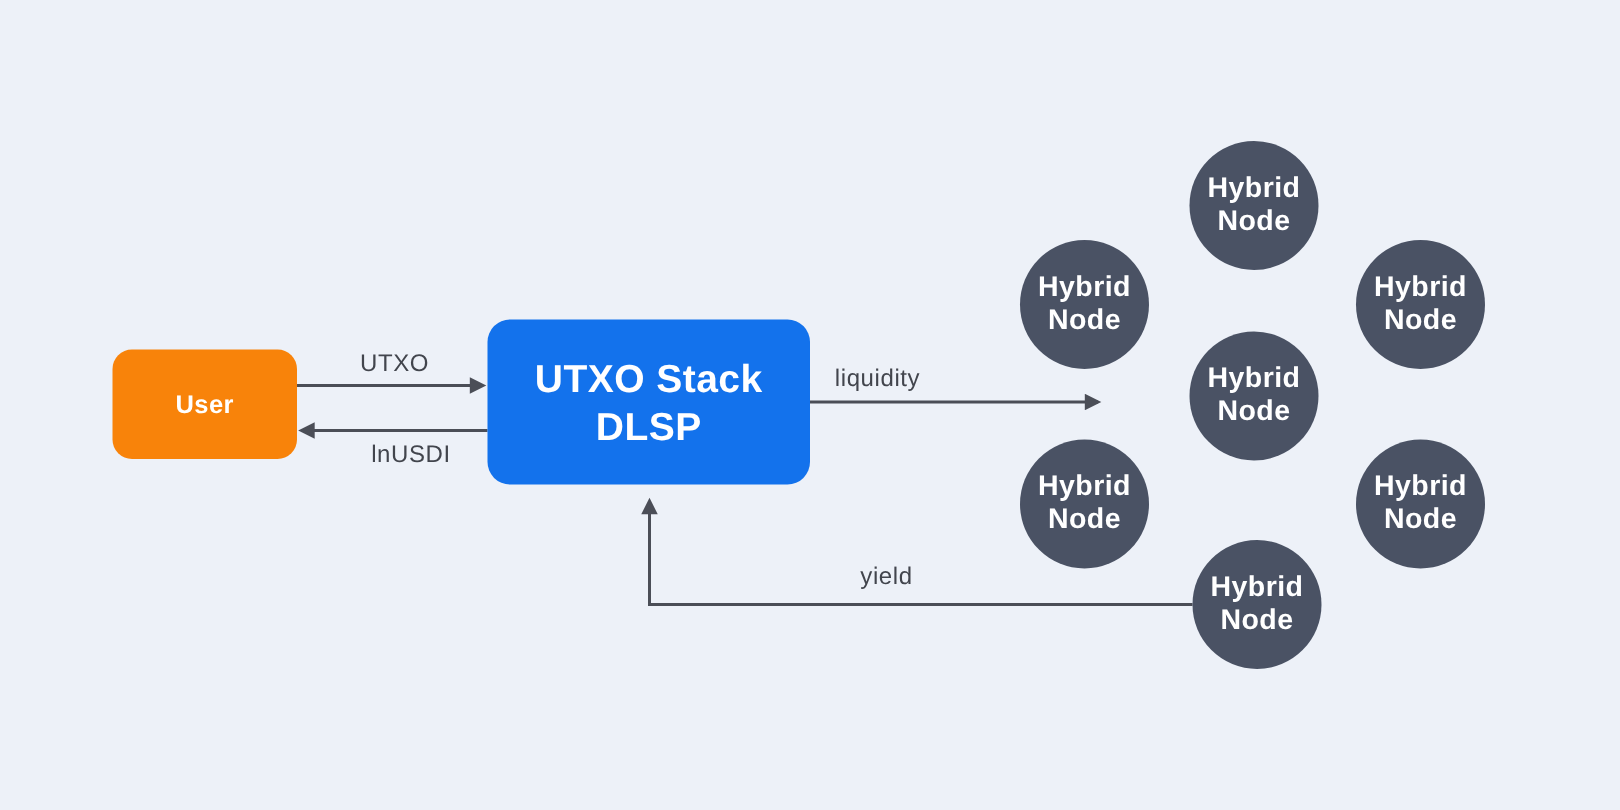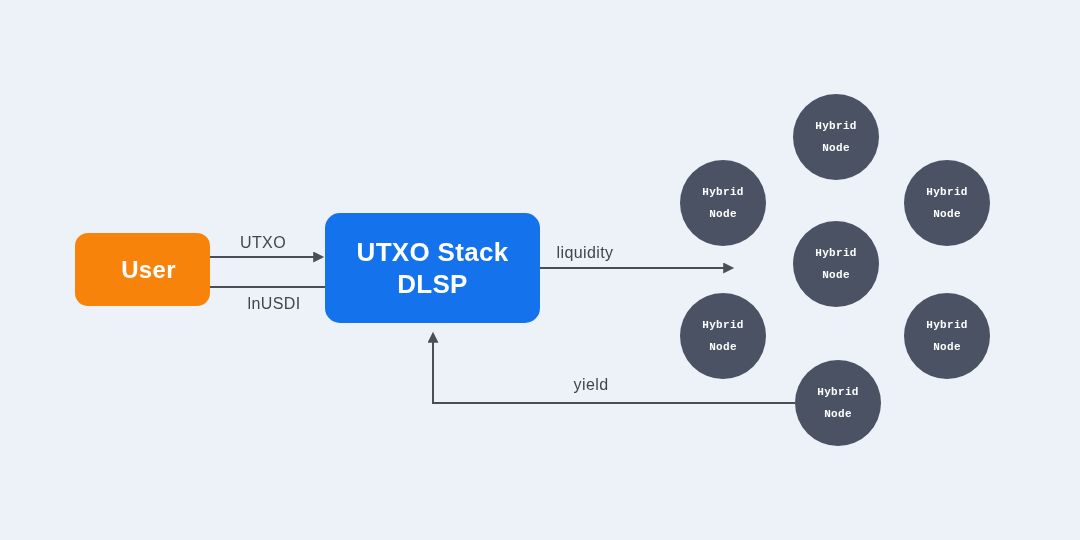--- a/index.html
+++ b/index.html
@@ -37,44 +37,42 @@
     text-align: center;
     font-weight: 700;
   }
   .user-box {
     left: 75px;
     top: 233px;
     width: 123px;
     height: 73px;
     border-radius: 13px;
     background: var(--user-fill, #f8830a);
-    font-size: 24px;
+    font-size: 17px;
     letter-spacing: 0.3px;
-    padding-left: 12px;
   }
   .dlsp-box {
     left: 325px;
     top: 213px;
     width: 215px;
     height: 110px;
     border-radius: 15px;
     background: var(--dlsp-fill, #1372ec);
     font-size: 26px;
     line-height: 32px;
     letter-spacing: 0.3px;
   }
   .hybrid-node {
     width: 86px;
     height: 86px;
     border-radius: 50%;
     background: var(--node-fill, #4a5264);
-    font-size: 11px;
+    font-size: 19px;
     line-height: 22px;
     letter-spacing: 0.3px;
-    font-family: Liberation Mono, monospace;
   }
   .hybrid-node.n1 { left: 793px; top: 94px; }
   .hybrid-node.n2 { left: 680px; top: 160px; }
   .hybrid-node.n3 { left: 904px; top: 160px; }
   .hybrid-node.n4 { left: 793px; top: 221px; }
   .hybrid-node.n5 { left: 680px; top: 293px; }
   .hybrid-node.n6 { left: 904px; top: 293px; }
   .hybrid-node.n7 { left: 795px; top: 360px; }
   .edge-label {
     position: absolute;

